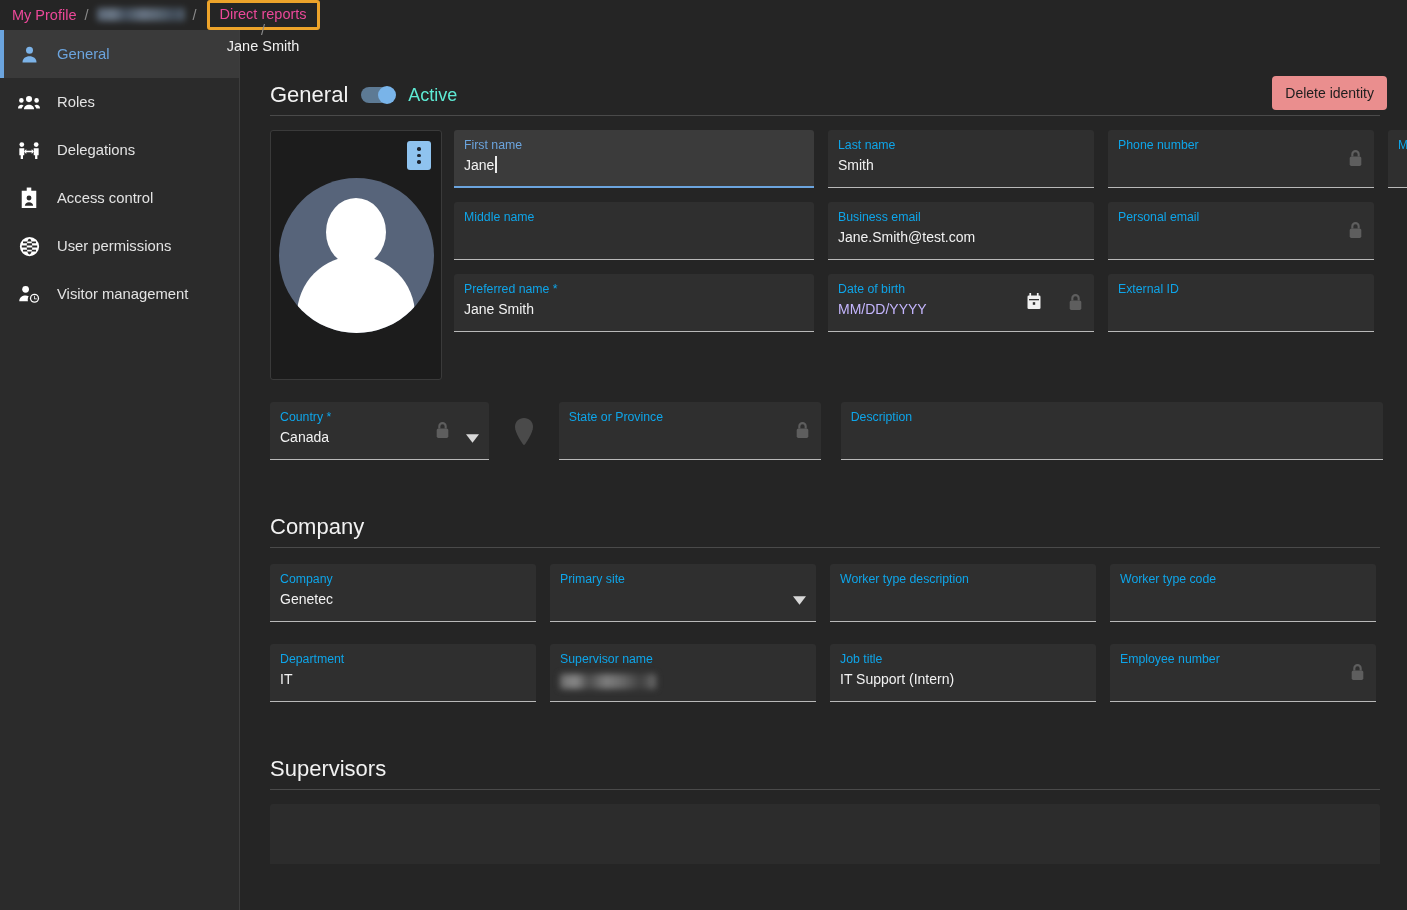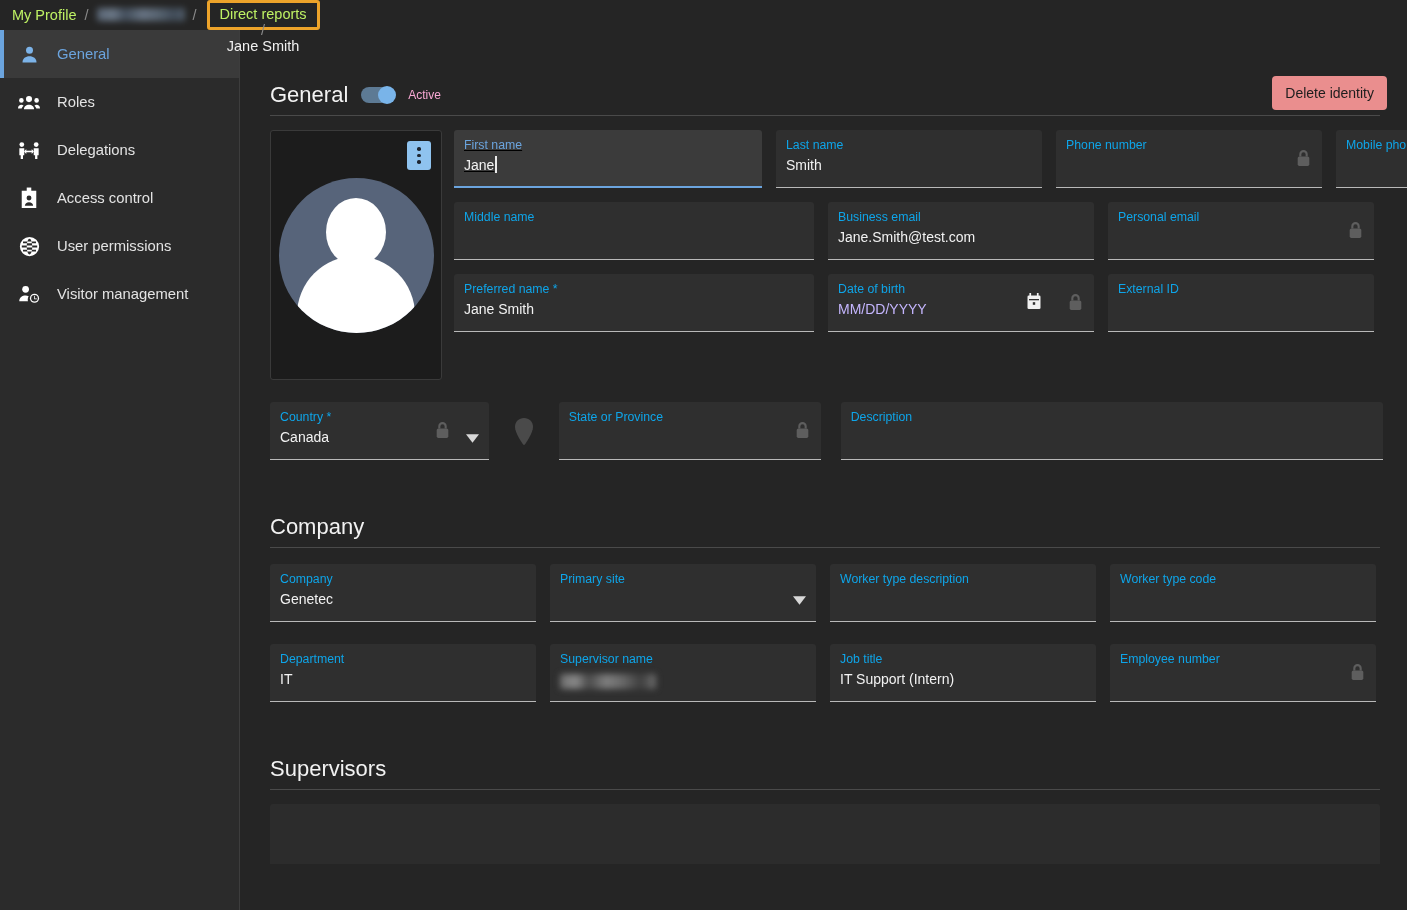--- a/index.html
+++ b/index.html
@@ -15,21 +15,21 @@
     height: 30px;
     background: #252525;
     display: flex;
     align-items: center;
     padding-left: 12px;
     font-size: 14.5px;
     gap: 0px;
     position: relative;
     z-index: 5;
   }
-  .crumb-link { color: #bef264; white-space: nowrap; cursor: pointer; }
+  .crumb-link { color: #ec4899; white-space: nowrap; cursor: pointer; }
   .crumb-sep  { color: #8a8a8a; margin: 0 8px; }
   .crumb-current { color: #f0f0f0; white-space: nowrap; }
   .crumb-redacted {
     display: inline-block;
     width: 88px; height: 13px;
     border-radius: 2px;
     background: linear-gradient(90deg,#5b6878 0%, #6f7c8c 18%, #44505e 32%, #6a7787 52%, #5a6775 70%, #414d5a 88%, #55626f 100%);
     filter: blur(3.2px);
     opacity: .95;
     vertical-align: middle;
@@ -118,21 +118,21 @@
     position: relative;
     cursor: pointer;
   }
   .toggle .knob {
     position: absolute;
     width: 18px; height: 18px;
     border-radius: 50%;
     background: #79b4e9;
     top: -1px; right: -1px;
   }
-  .toggle-label { color: #f9a8d4; font-size: 12px; }
+  .toggle-label { color: #5eead4; font-size: 18px; }
 
   
   .form-wrap { display: flex; gap: 12px; margin-top: 14px; }
 
   .avatar-box {
     width: 172px; height: 250px;
     background: #1c1c1c;
     border: 1px solid #3a3a3a;
     border-radius: 3px;
     position: relative;
@@ -224,21 +224,21 @@
   .redacted-val {
     display: inline-block;
     width: 96px; height: 15px;
     border-radius: 2px;
     background: linear-gradient(90deg,#6b6b6b 0%, #8a8a8a 16%, #4a4a4a 30%, #7f7f7f 48%, #676767 66%, #3e3e3e 84%, #6e6e6e 100%);
     filter: blur(3.4px);
     vertical-align: middle;
     margin-top: 3px;
   }
   .w-md   { width: 266px; }
-  .w-lg   { width: 308px; text-decoration: underline; }
+  .w-lg   { width: 360px; }
   .w-desc { width: 551px; }
 
   
   .table {
     margin-top: 14px;
     background: #2c2c2c;
     border-radius: 3px 3px 0 0;
     width: 1110px;
     height: 60px;
     position: relative;

